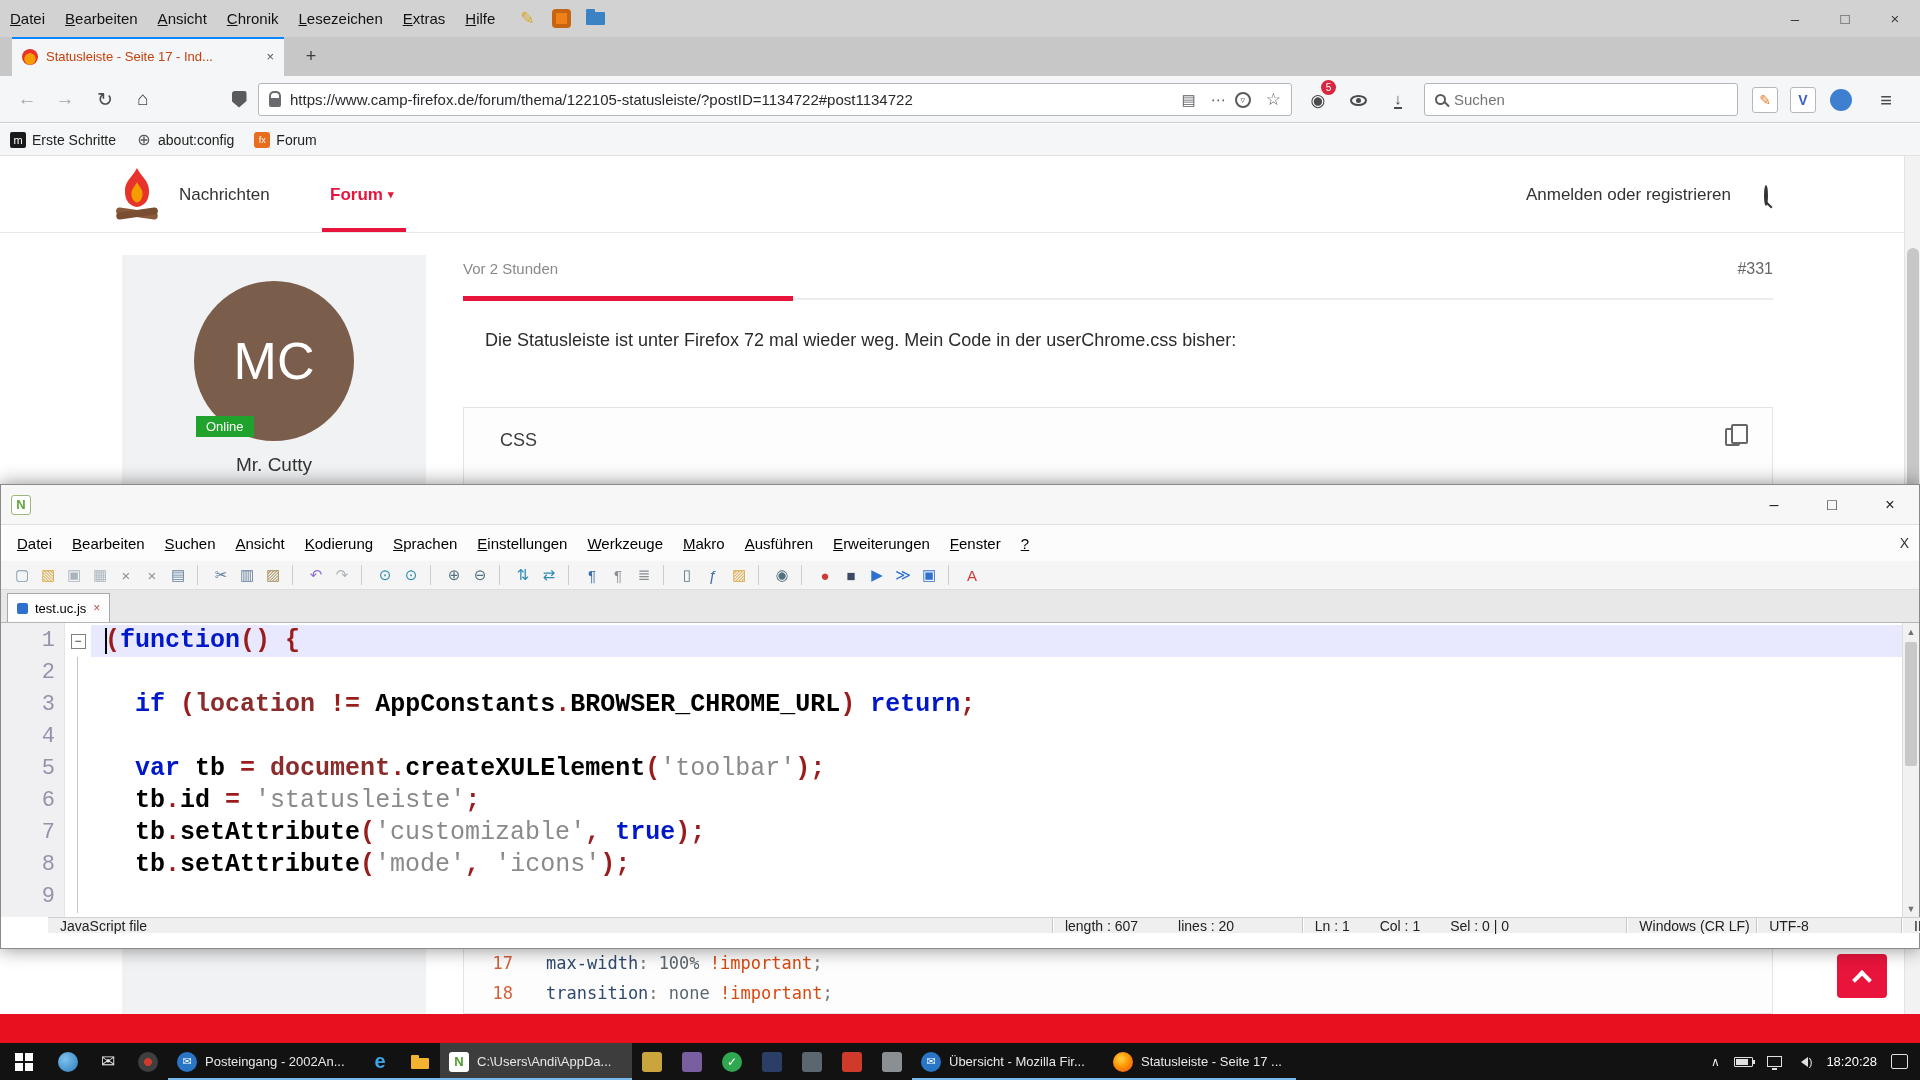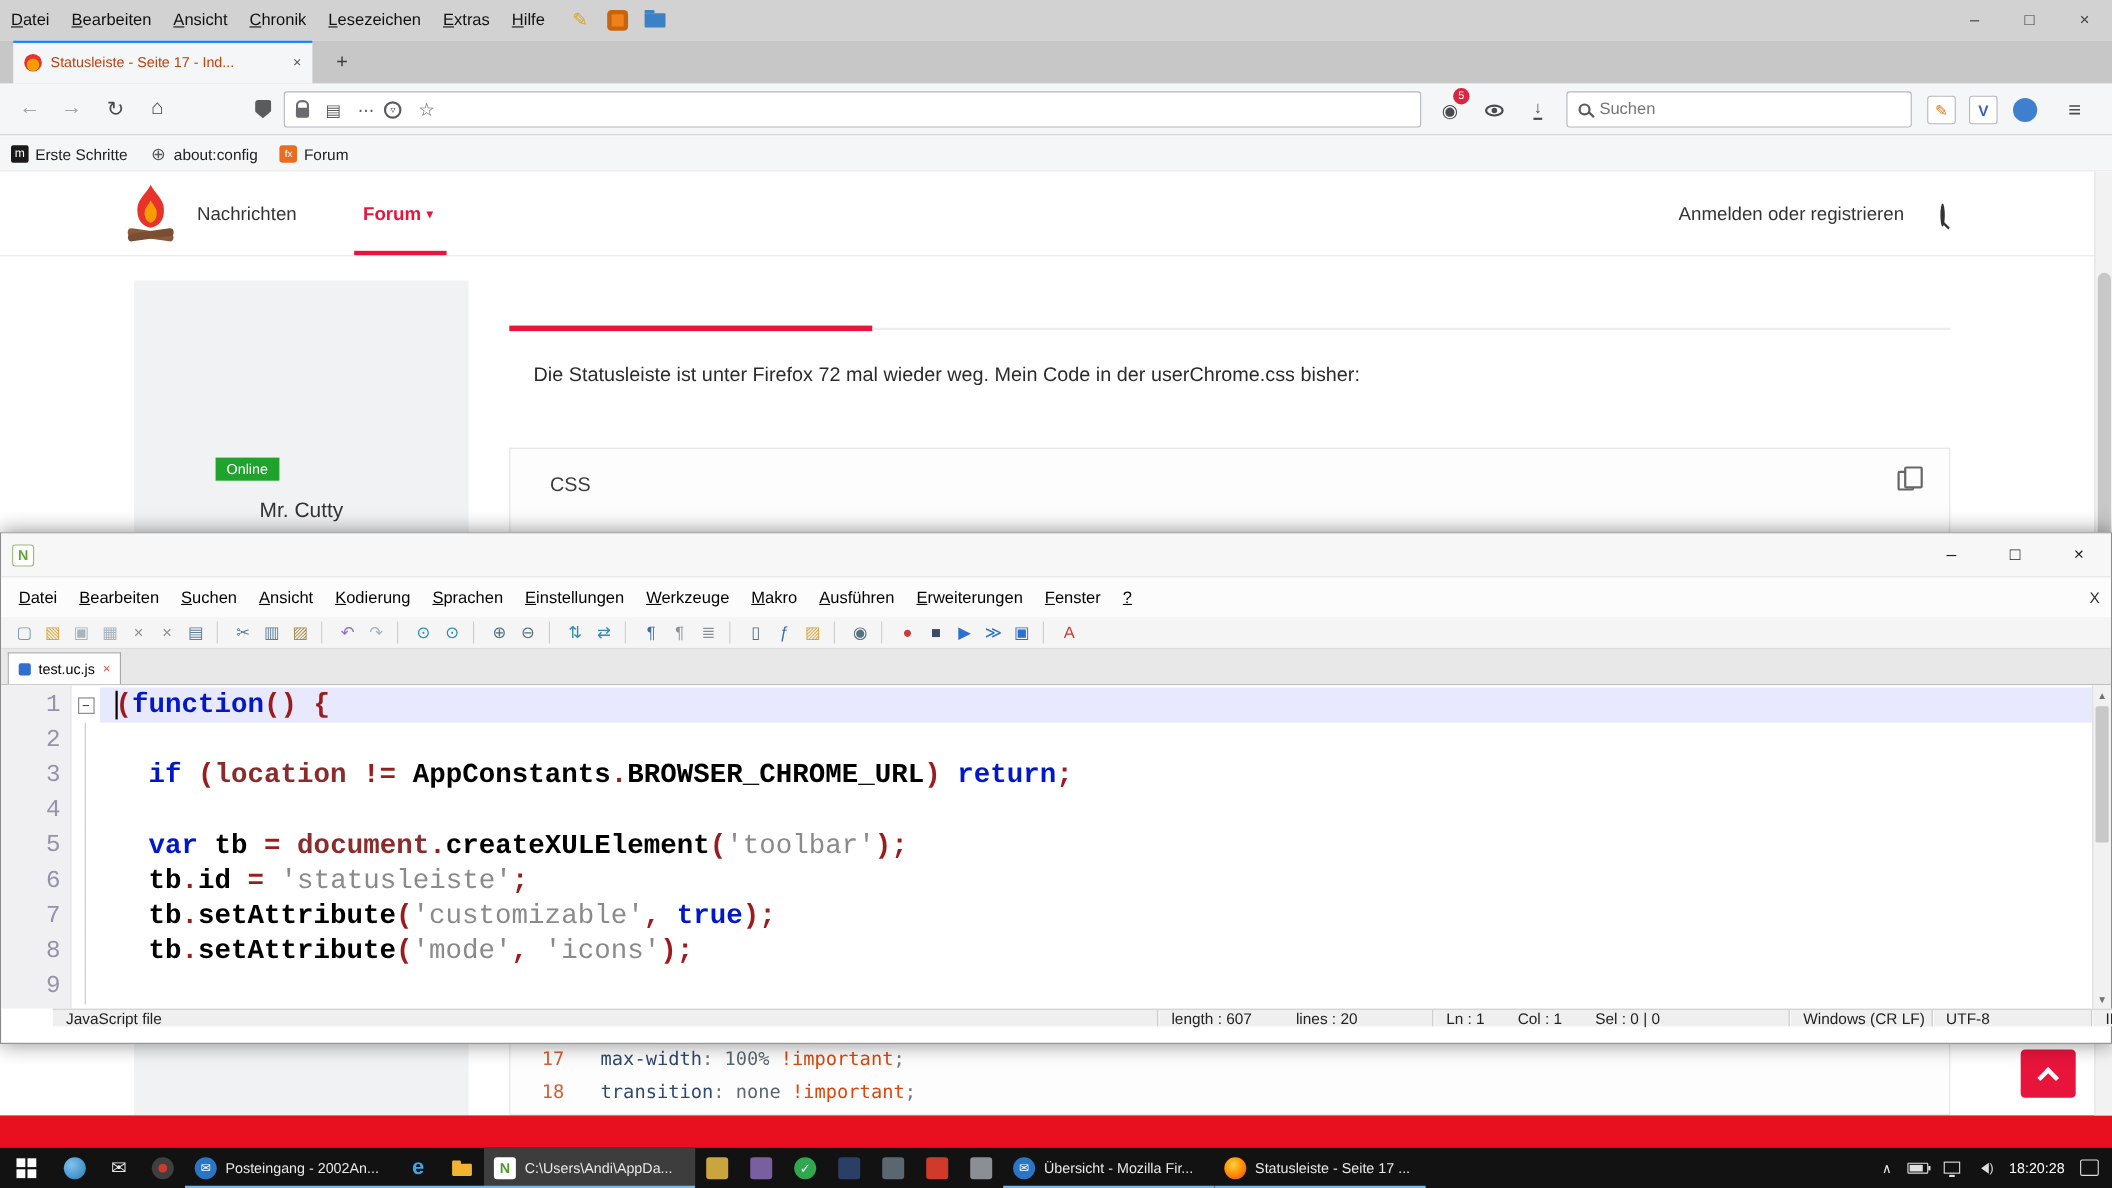--- a/index.html
+++ b/index.html
@@ -239,20 +239,21 @@
     <div class="navbtn dim" style="left:10px;">←</div>
     <div class="navbtn dim" style="left:48px;">→</div>
     <div class="navbtn" style="left:88px;">↻</div>
     <div class="navbtn" style="left:126px;">⌂</div>
     <div class="navbtn" style="left:222px;">
         <span class="shield"></span>
       </div>
 
     <div id="urlbar">
       <span class="lock"></span>
+      <span id="url-text">https://www.camp-firefox.de/forum/thema/122105-statusleiste/?postID=1134722#post1134722</span>
       <span class="url-ic">▤</span>
       <span class="url-ic">⋯</span>
       <span class="pocket-ic">
           <span>▿</span>
         </span>
       <span class="url-ic" style="font-size:17px;">☆</span>
     </div>
 
     <div class="toolic" style="left:1302px;">◉
       <span class="badge">5</span>
@@ -312,24 +313,31 @@
       <div class="hnav" id="nav-forum" style="left:330px;">
         <span>Forum</span>
         <span class="chev">▾</span>
       </div>
       <div id="forum-underline"></div>
       <div class="hnav" id="login-link">Anmelden oder registrieren</div>
       <div id="hdr-search"><span class="mag-dark"></span></div>
     </div>
 
     <div id="author-card">
+      <div id="avatar">
+          <span>MC</span>
+        </div>
       <div id="online-badge">Online</div>
       <div id="author-name">Mr. Cutty</div>
     </div>
 
+    <div id="post-meta">
+      <span id="post-time">Vor 2 Stunden</span>
+      <span id="post-number">#331</span>
+    </div>
     <div id="sep-red"></div>
     <div id="sep-gray"></div>
     <div id="post-body">Die Statusleiste ist unter Firefox 72 mal wieder weg. Mein Code in der userChrome.css bisher:</div>
 
     <div id="code-box">
       <div id="code-box-lang">CSS</div>
       <div id="copy-ic"></div>
       <div id="web-code-lines">
           <div class="wl">
             <span class="wl-num">17</span>

